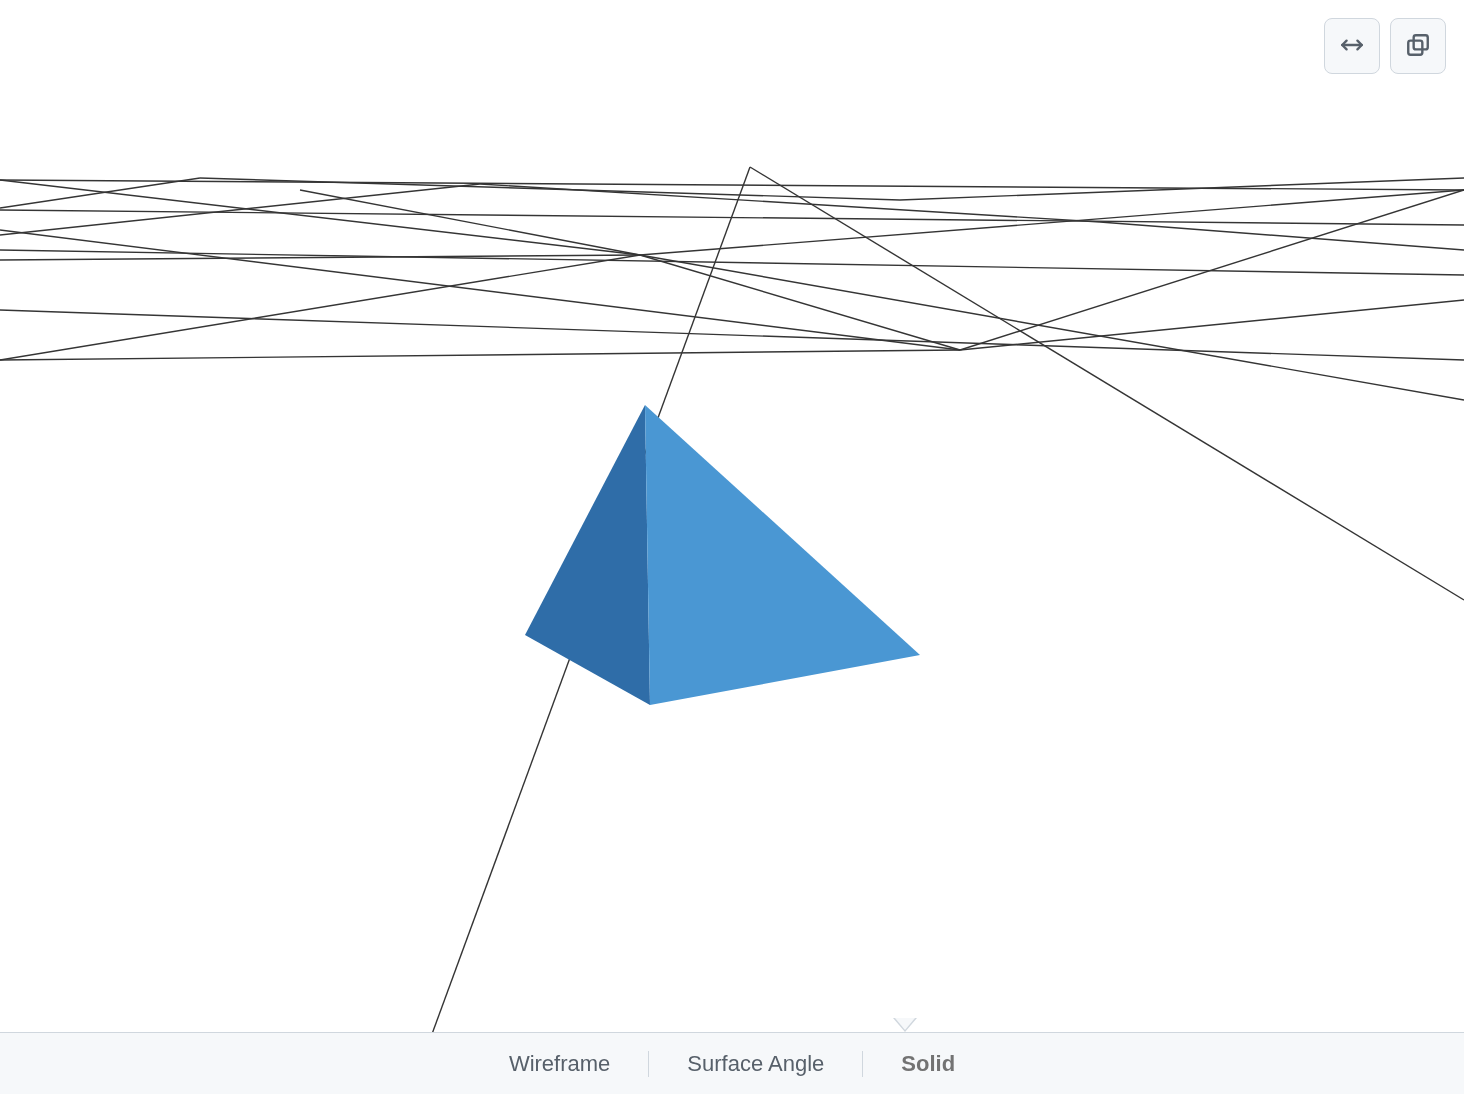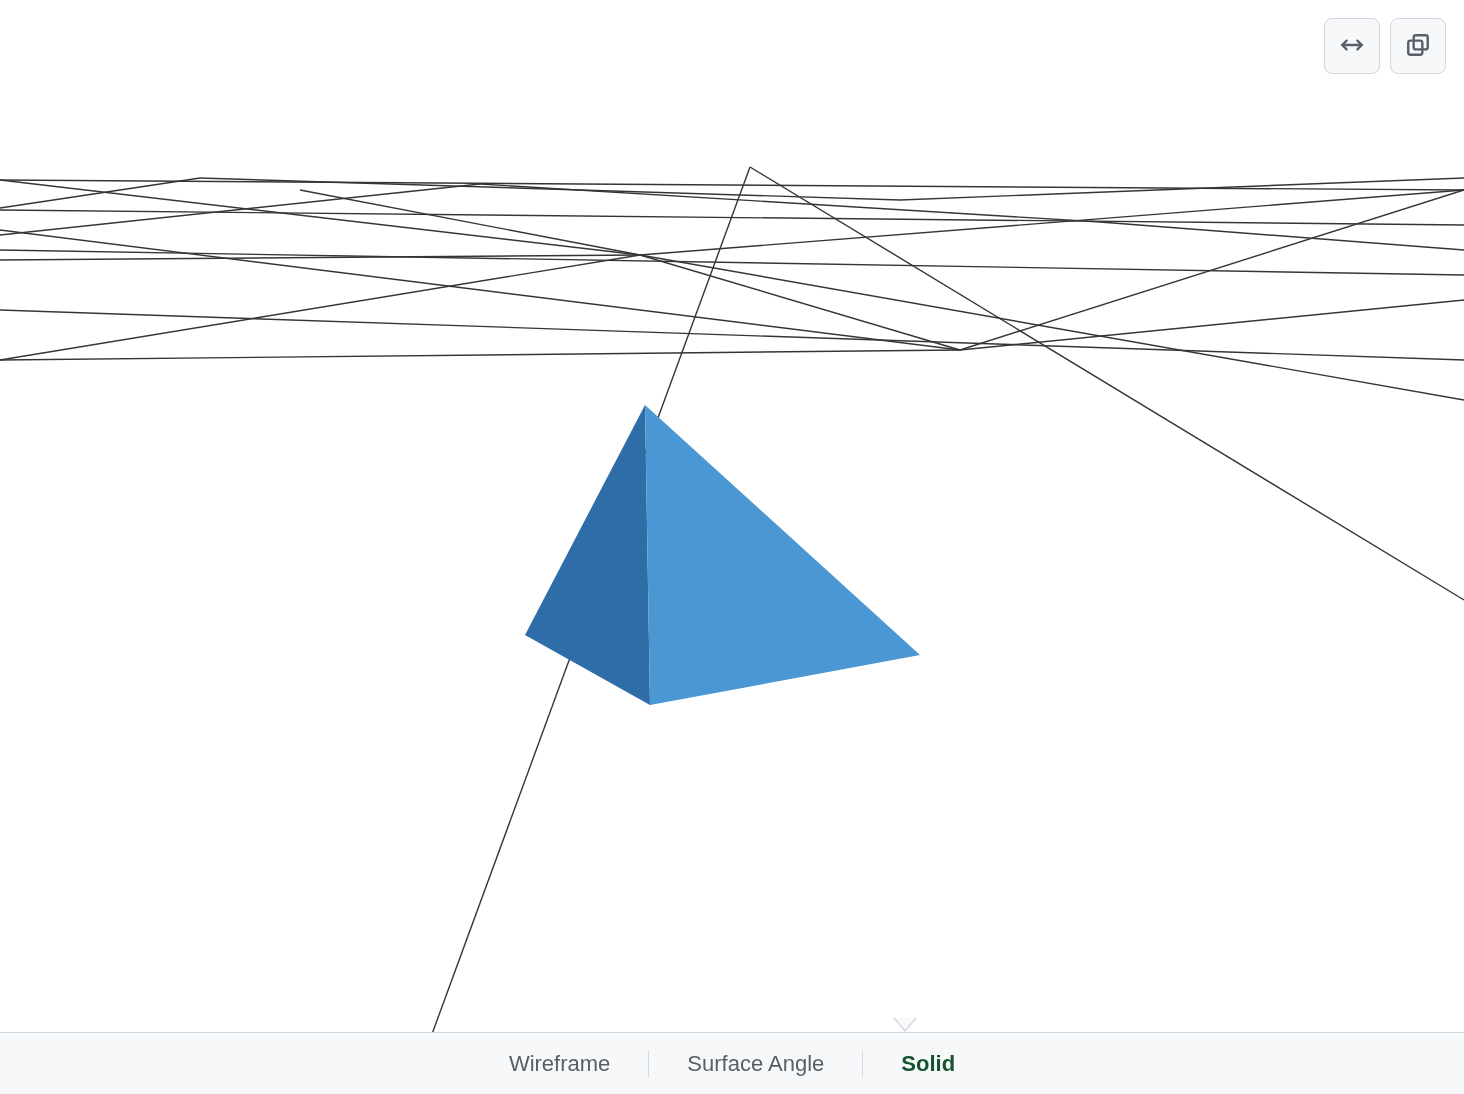--- a/index.html
+++ b/index.html
@@ -51,21 +51,21 @@
       align-items:center;
       gap:16px;
       font-size:22px;
     }
     .mode {
       padding:0 22px;
       color:#57606a;
       cursor:pointer;
       white-space:nowrap;
     }
-    .mode.active { color:#14532d; font-weight:600; }
+    .mode.active { color:#737373; font-weight:600; }
     .sep {
       width:1px; height:26px;
       background:#d0d7de;
     }
     .pointer {
       position:absolute;
       bottom:62px;
       left:0; right:0;
       height:14px;
       pointer-events:none;

